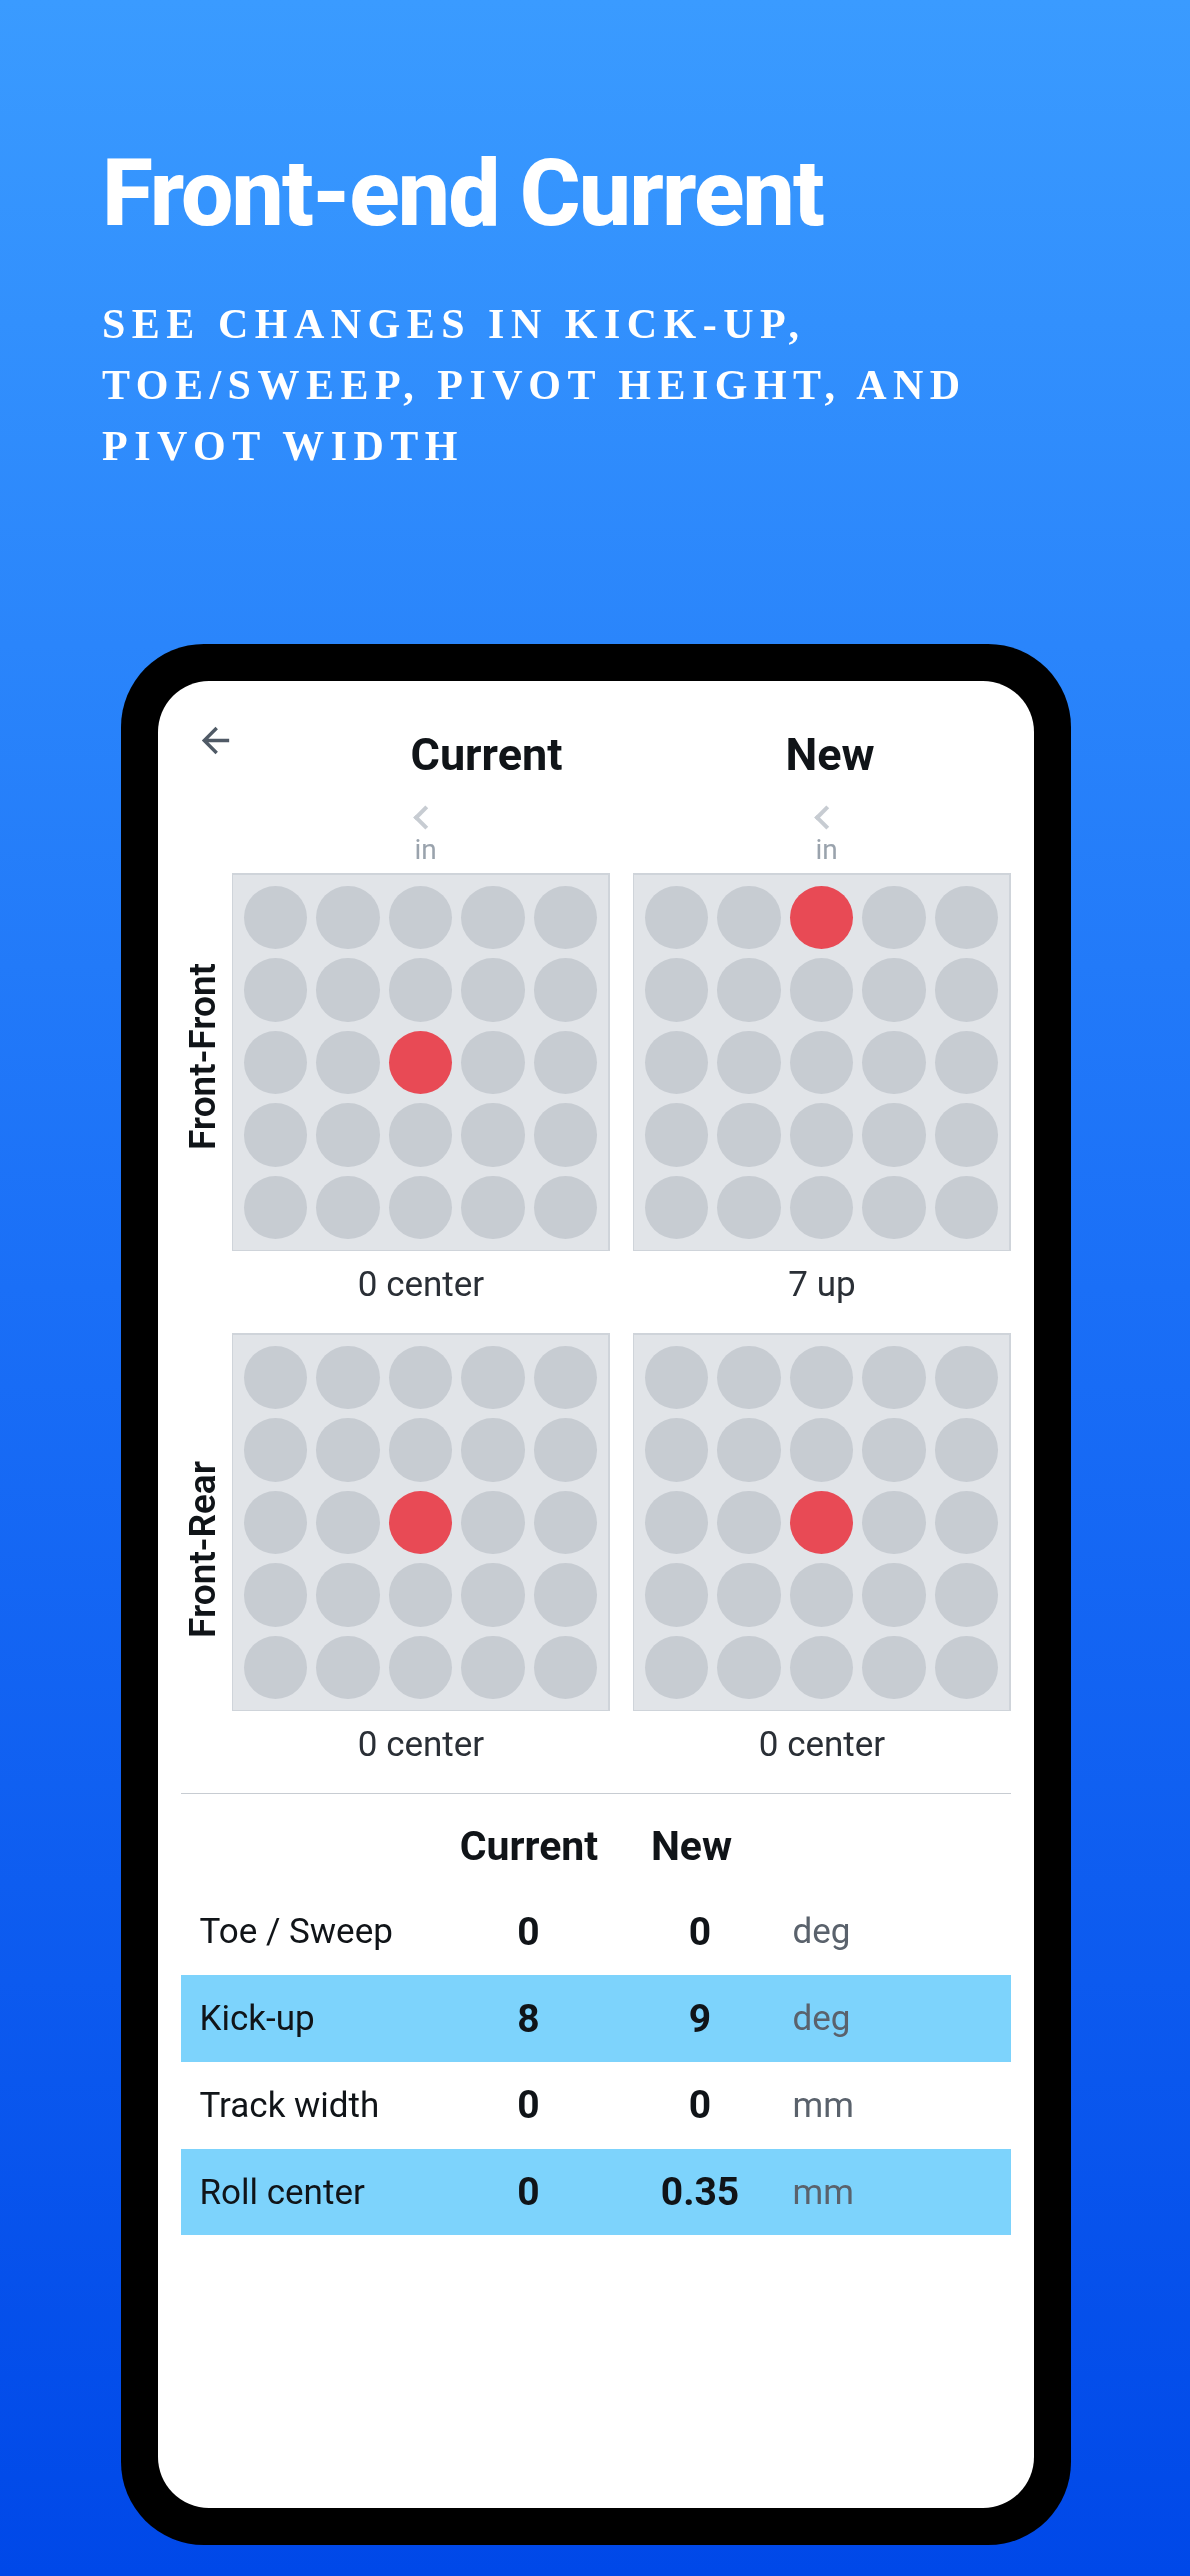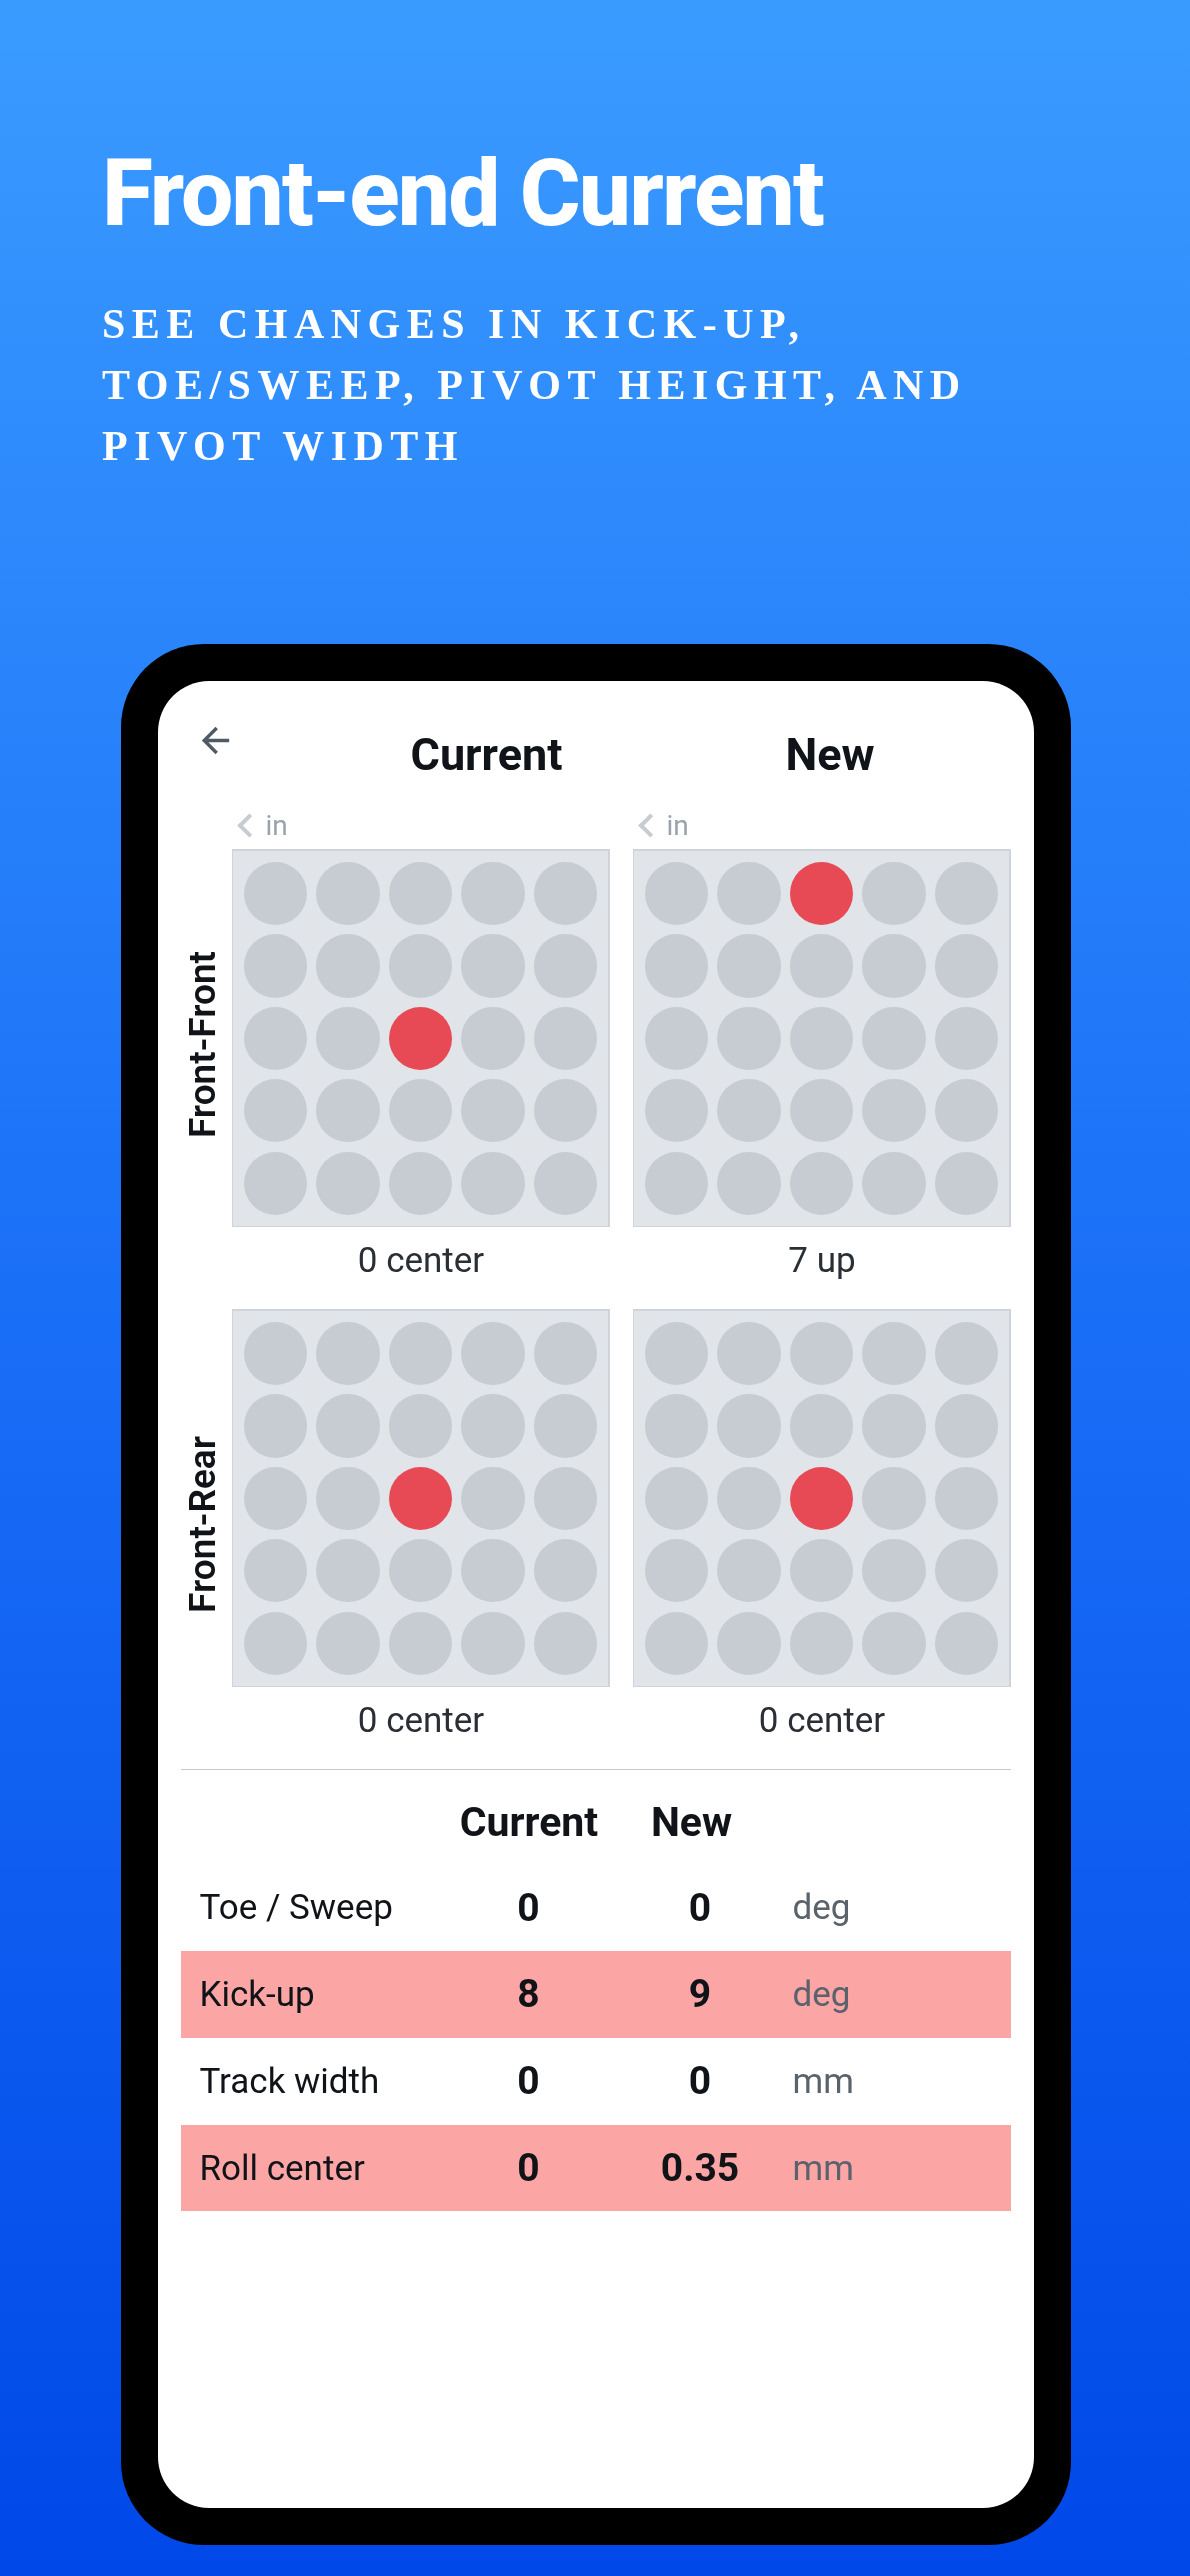--- a/index.html
+++ b/index.html
@@ -76,20 +76,21 @@
 .grids-pair { display: flex; gap: 23px; flex: 1; }
 .grid-block { flex: 1; }
 .in-row {
   display: flex;
   align-items: center;
   gap: 7.4px;
   margin-bottom: 7.4px;
   padding-left: 9.3px;
   color: #9aa3ad;
   font-size: 28px;
+  flex-direction: column;
 }
 .chev-left {
   display: inline-block;
   width: 16.7px; height: 16.7px;
   border-left: 4.6px solid #c7ccd2;
   border-bottom: 4.6px solid #c7ccd2;
   transform: rotate(45deg);
 }
 .grid-box {
   background: #e1e4e8;
@@ -133,21 +134,21 @@
 .data-headers span:first-child { visibility: hidden; }
 .data-headers span:last-child { visibility: hidden; }
 .data-row {
   display: grid;
   grid-template-columns: 250px 158px 185px 111px;
   align-items: center;
   padding: 20.4px 18.5px;
   font-size: 35px;
   color: #101418;
 }
-.data-row.hl { background: #fca5a5; }
+.data-row.hl { background: #7dd3fc; }
 .data-row .label { text-align: left; padding-right: 28px; }
 .data-row .val { text-align: center; font-weight: 700; font-size: 39px; }
 .data-row .unit { text-align: left; color: #5a626c; }
 </style>
 </head>
 <body>
 
 <div class="page-header">
   <h1 class="title">Front-end Current</h1>
   <p class="subtitle">SEE CHANGES IN KICK-UP, TOE/SWEEP, PIVOT HEIGHT, AND PIVOT WIDTH</p>

